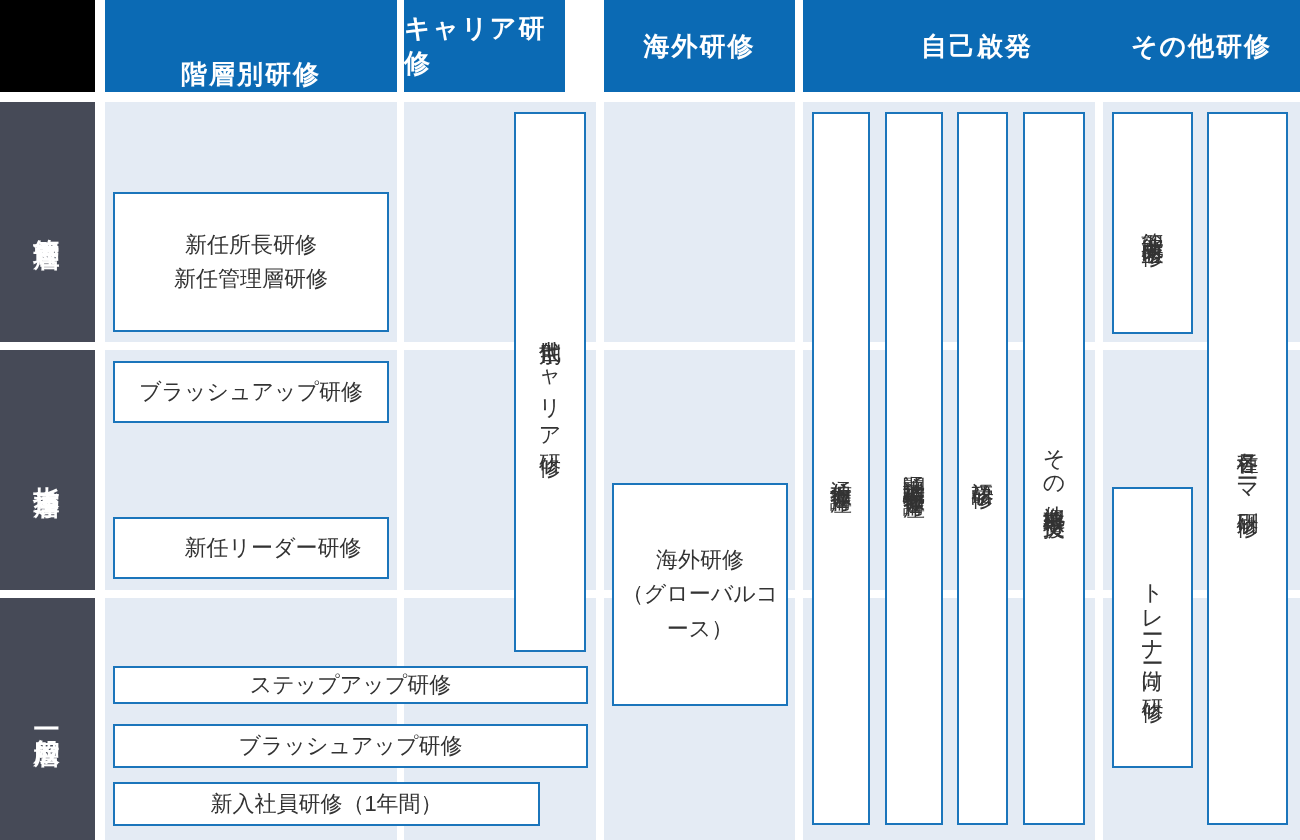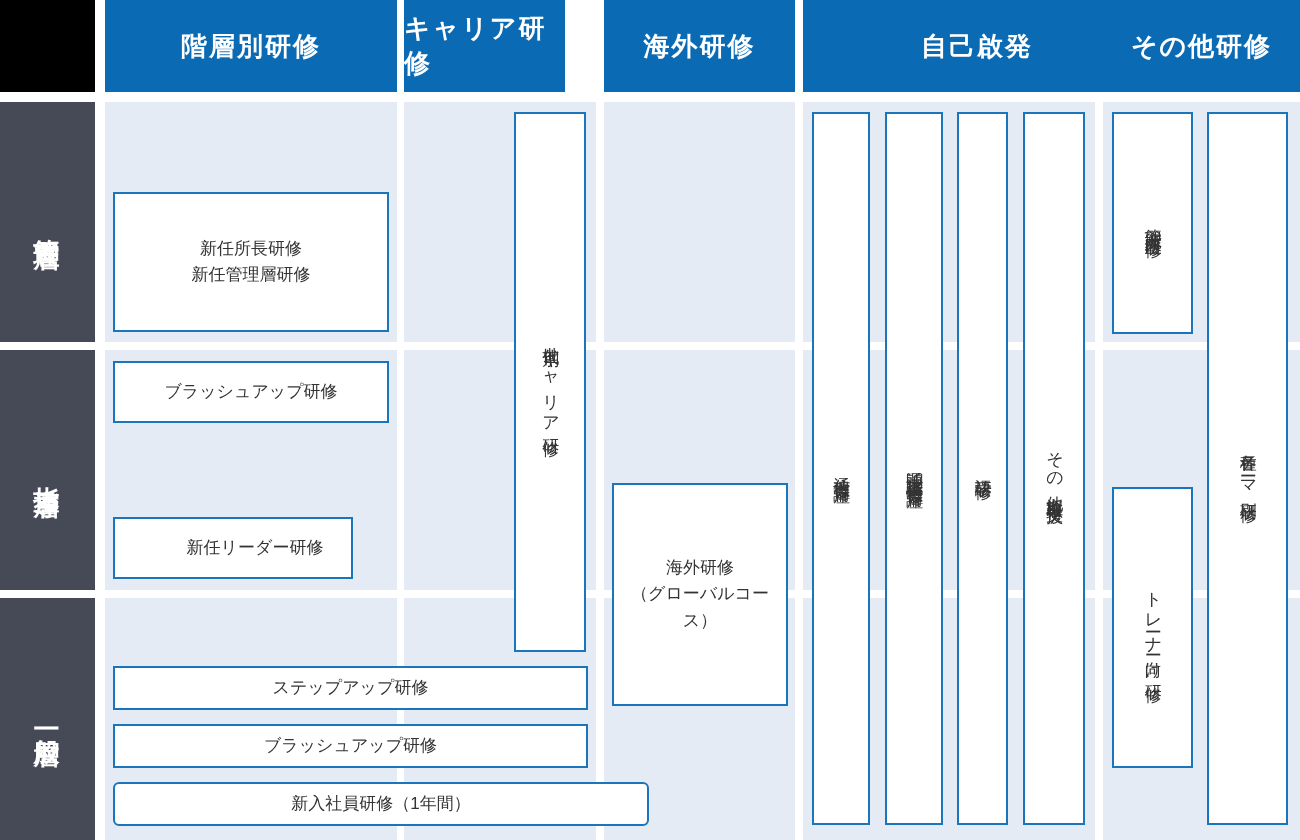--- a/index.html
+++ b/index.html
@@ -72,42 +72,42 @@
   .tbox {
     position: absolute;
     background: #ffffff;
     border: 2px solid #1b75bb;
     box-sizing: border-box;
     display: flex;
     align-items: center;
     justify-content: center;
     text-align: center;
     color: #333333;
-    font-size: 17px;
+    font-size: 22px;
     line-height: 1.55;
     z-index: 5;
   }
 
   .tbox.vertical {
     writing-mode: vertical-rl;
     text-orientation: upright;
     letter-spacing: 2px;
     line-height: 1.45;
   }
 
   .tbox .label { white-space: pre-line; }
 </style>
 </head>
 <body>
 
 <div id="diagram">
 
   <div class="corner-block"></div>
 
-  <div class="col-header" style="left:105px; width:292px;">
+  <div class="col-header" style="left:105px; width:292px;align-items:flex-end;">
     <span>階層別研修</span>
   </div>
 
   <div class="col-header" style="left:404px; width:161px;">
     <span>キャリア研修</span>
   </div>
 
   <div class="col-header" style="left:604px; width:191px;">
     <span>海外研修</span>
   </div>
@@ -154,34 +154,34 @@
 
   <div class="tbox" style="left:113px; top:192px; width:276px; height:140px;">
     <span class="label">新任所長研修
 新任管理層研修</span>
   </div>
 
   <div class="tbox" style="left:113px; top:361px; width:276px; height:62px;">
     <span class="label">ブラッシュアップ研修</span>
   </div>
 
-  <div class="tbox" style="left:113px; top:517px; width:240px; height:62px;padding-left:44px;">
+  <div class="tbox" style="left:113px; top:517px; width:276px; height:62px;padding-left:44px;">
     <span class="label">新任リーダー研修</span>
   </div>
 
 
-  <div class="tbox" style="left:113px; top:666px; width:475px; height:44px;">
+  <div class="tbox" style="left:113px; top:666px; width:475px; height:38px;">
     <span class="label">ステップアップ研修</span>
   </div>
 
   <div class="tbox" style="left:113px; top:724px; width:475px; height:44px;">
     <span class="label">ブラッシュアップ研修</span>
   </div>
 
-  <div class="tbox" style="left:113px; top:782px; width:536px; height:44px;border-radius:6px;">
+  <div class="tbox" style="left:113px; top:782px; width:427px; height:44px;">
     <span class="label">新入社員研修（1年間）</span>
   </div>
 
   <div class="tbox vertical" style="left:514px; top:112px; width:72px; height:540px;">
     <span class="label">世代別キャリア研修</span>
   </div>
 
   <div class="tbox" style="left:612px; top:483px; width:176px; height:223px;">
     <span class="label">海外研修
 （グローバルコース）</span>

